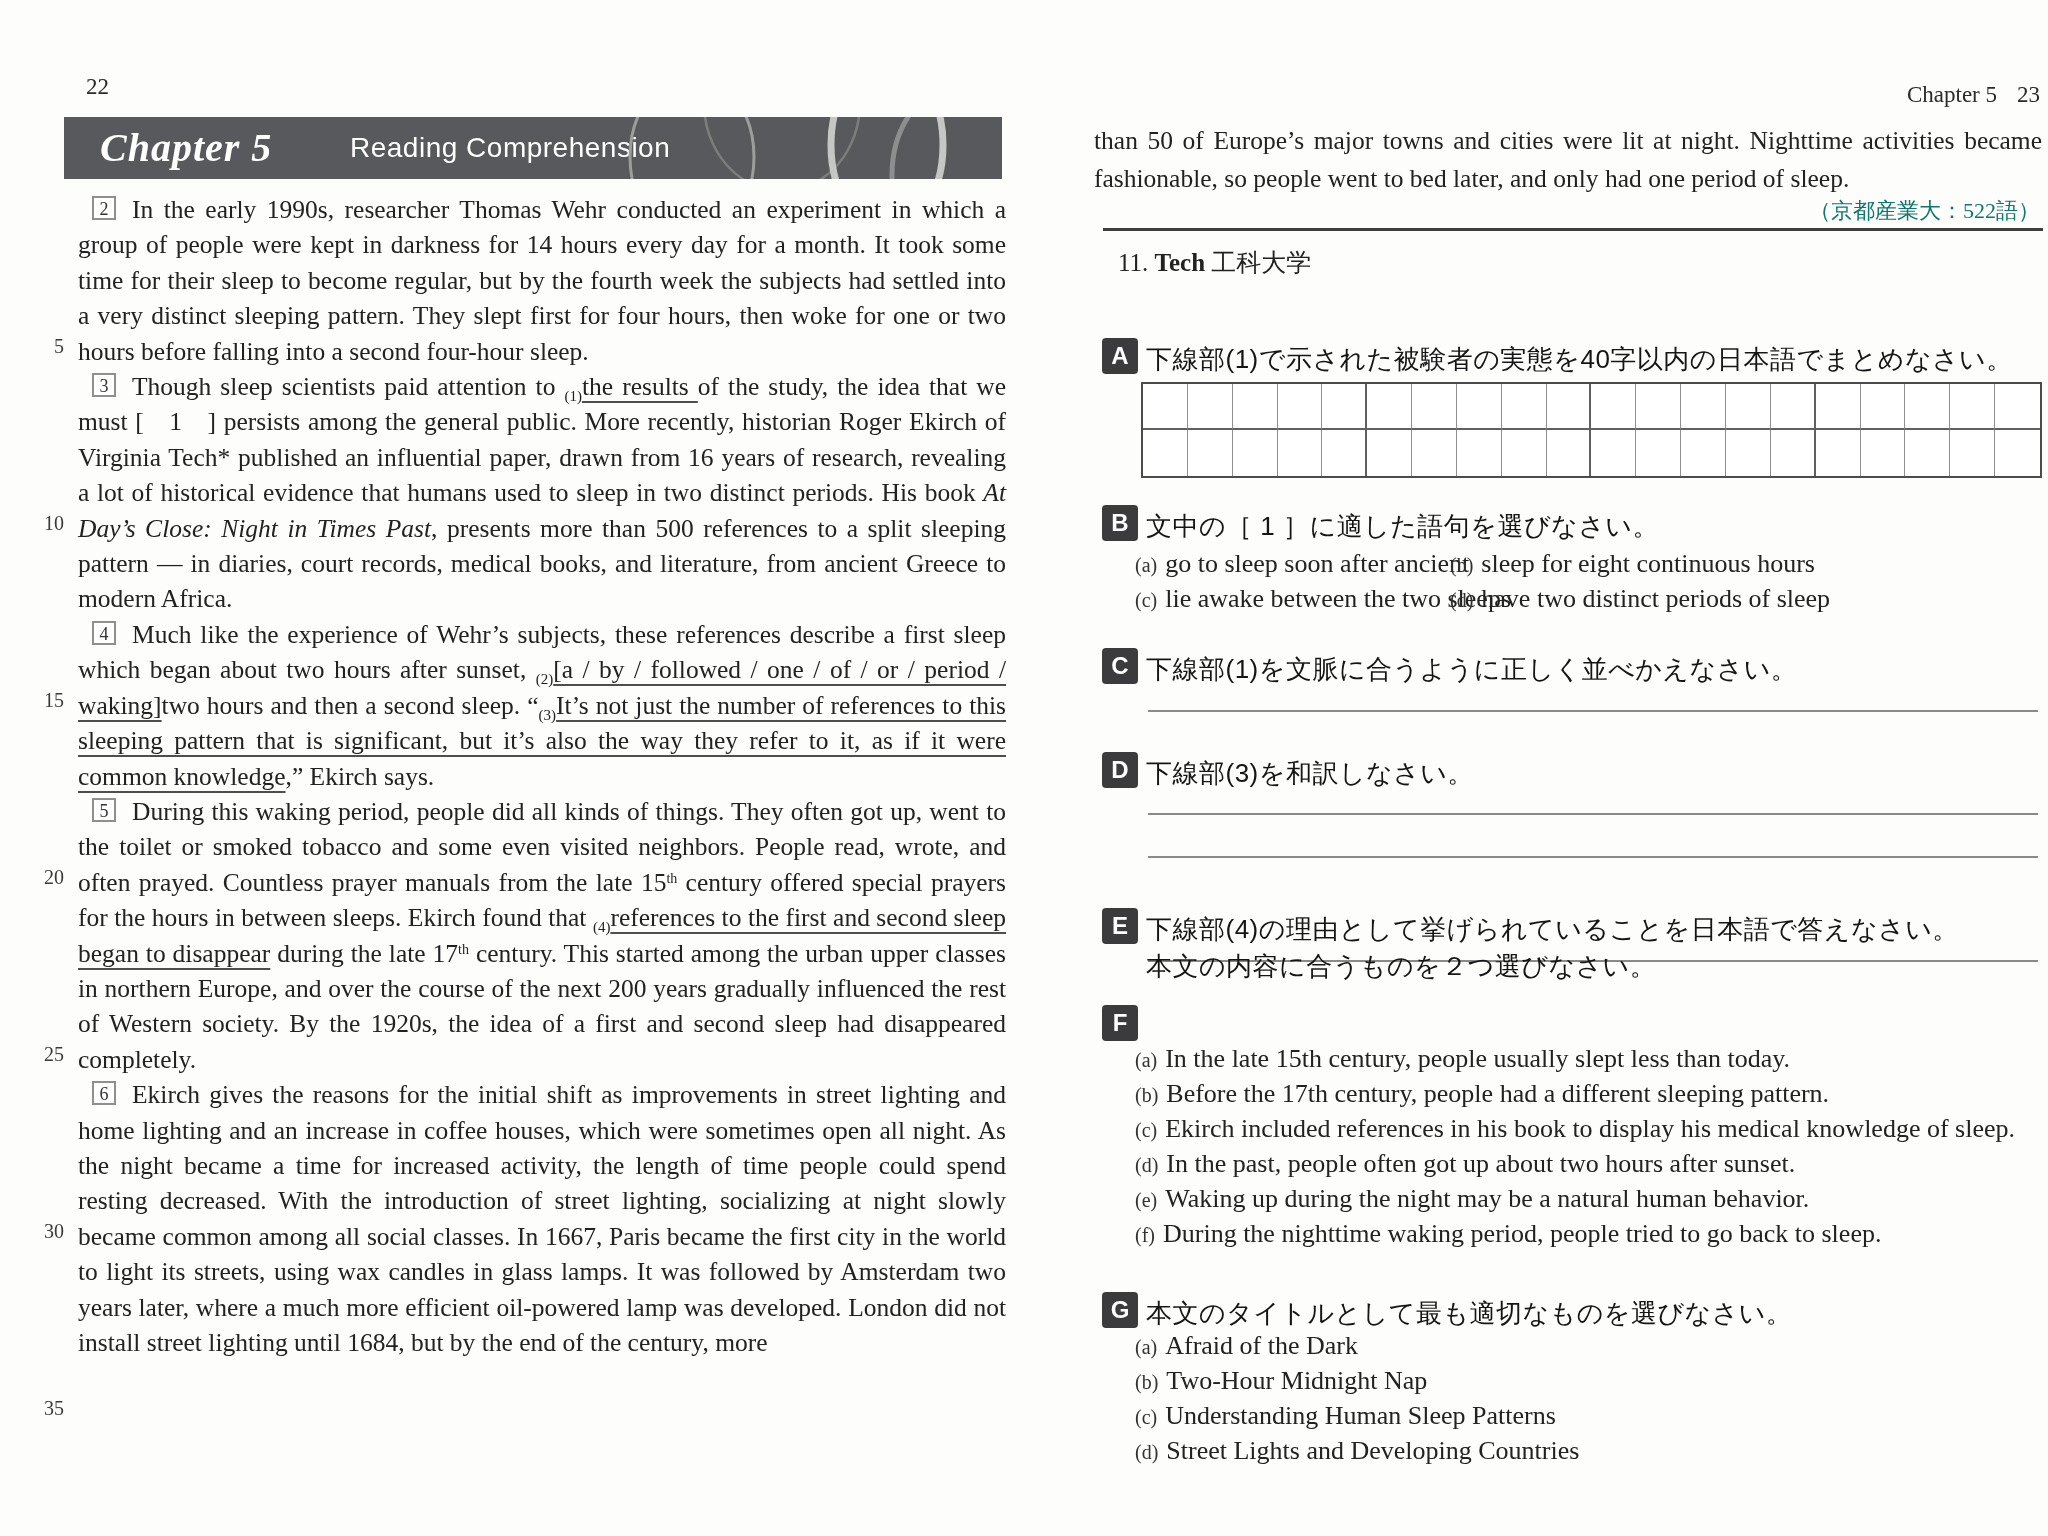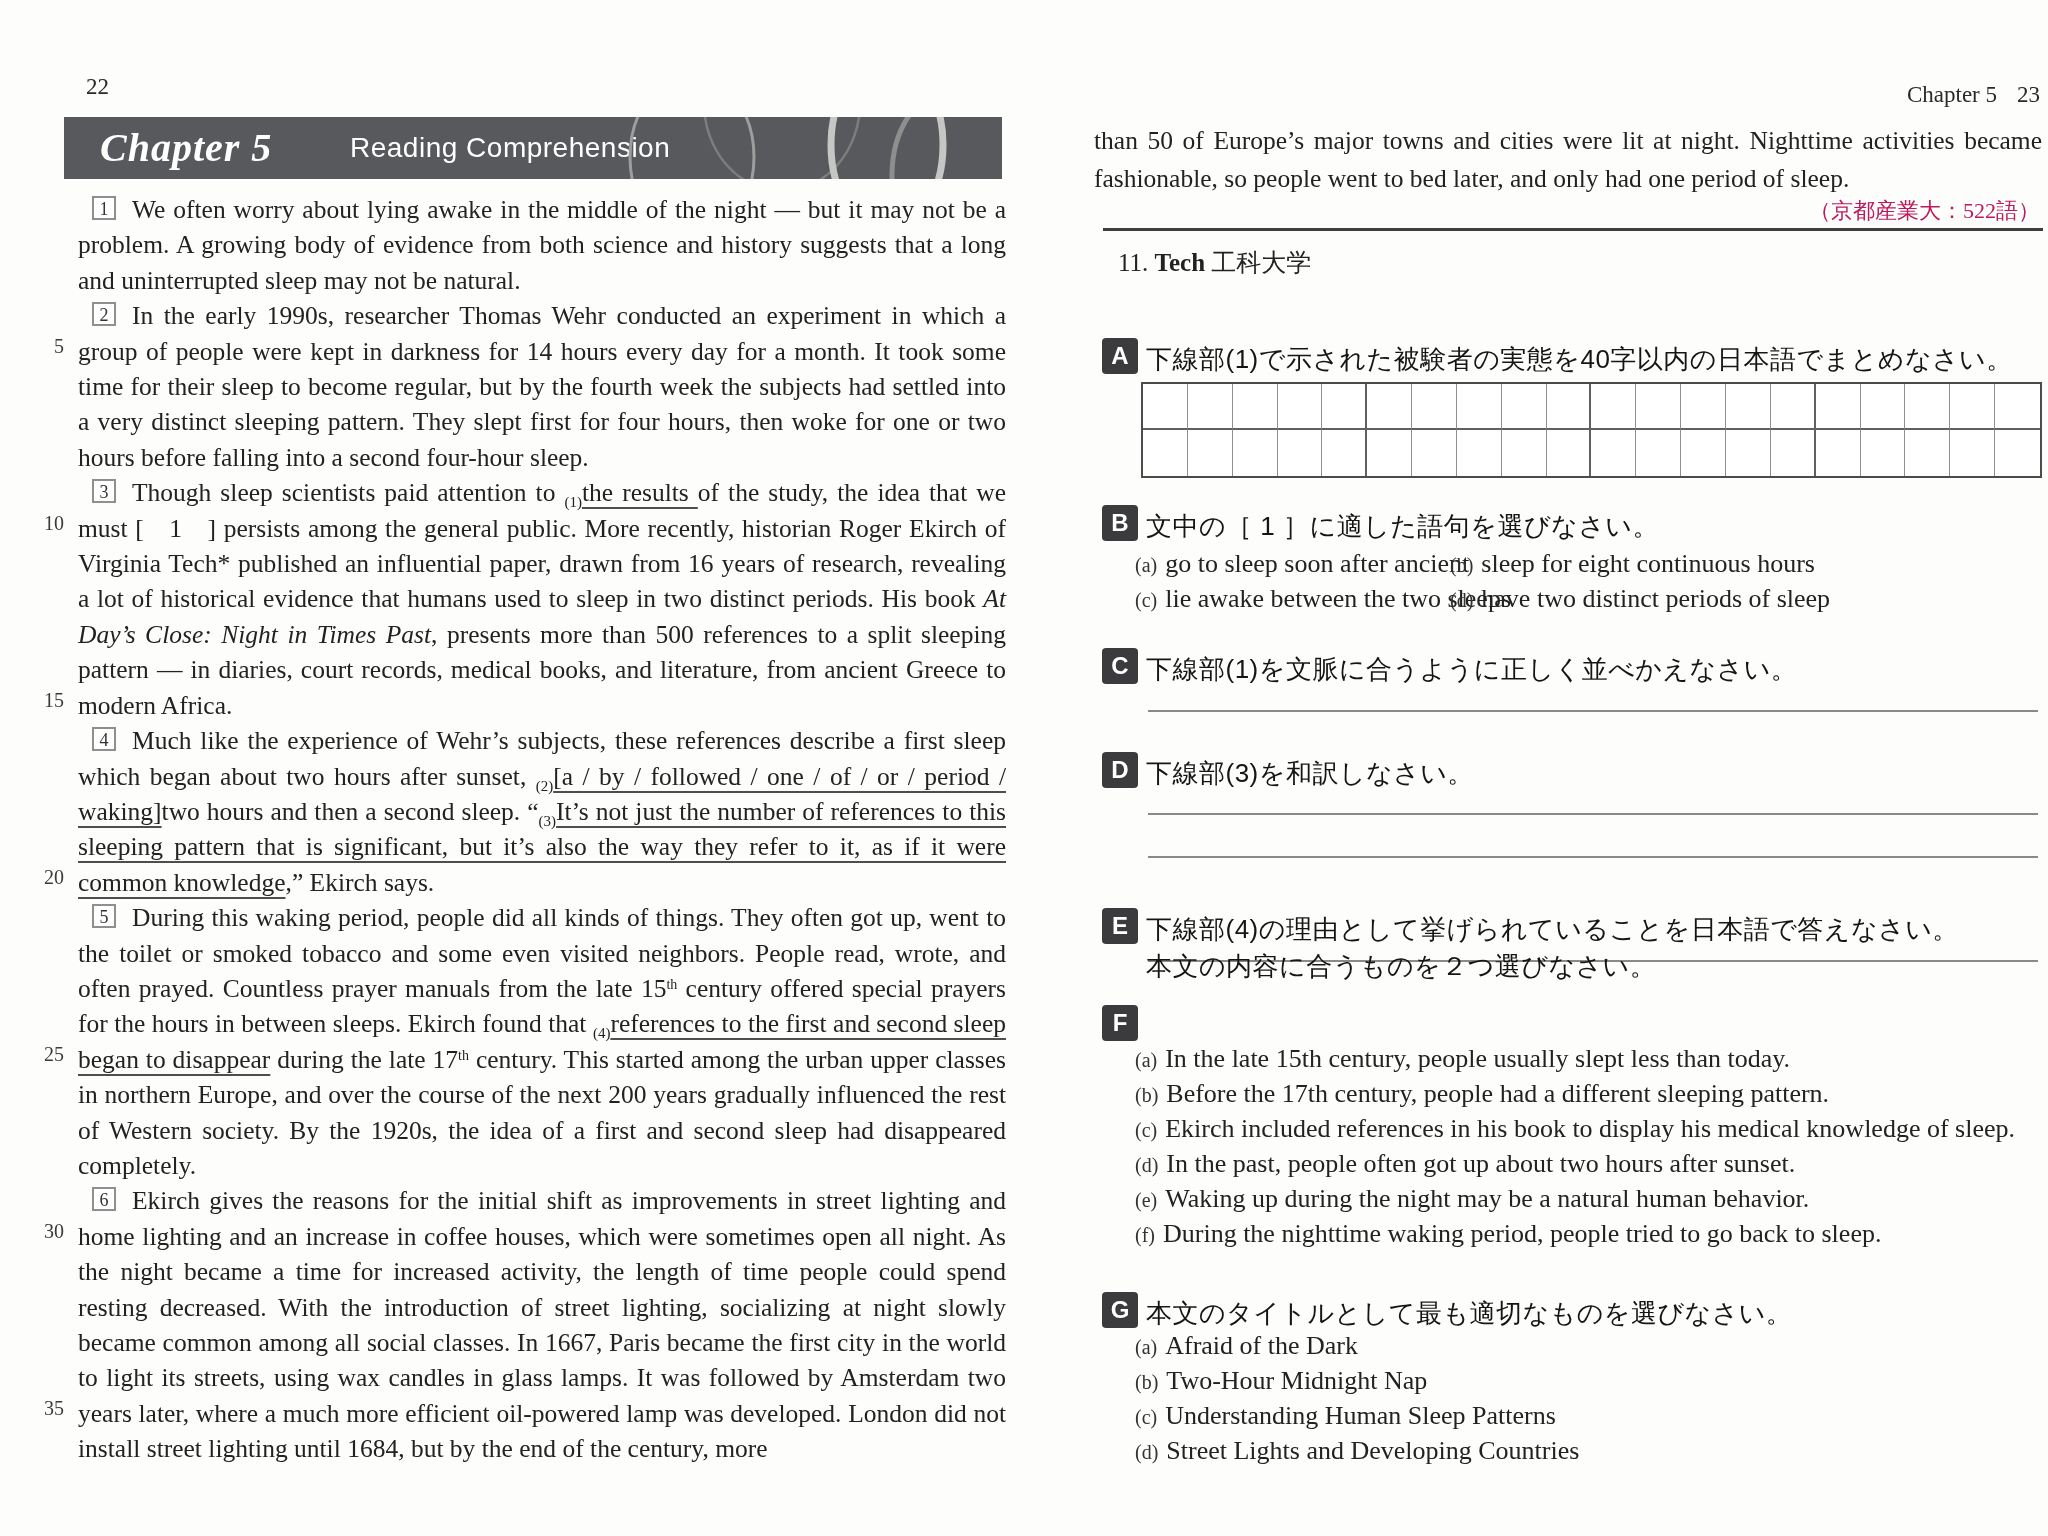--- a/index.html
+++ b/index.html
@@ -54,21 +54,21 @@
   }
   
   .page-header-right{
     left:1700px;top:82px;width:340px;display:flex;justify-content:flex-end;gap:20px;
     font-size:23px;color:#2a2a2a;
   }
   .continuation{
     left:1094px;top:122px;width:948px;
     font-size:25.5px;line-height:38px;text-align:justify;color:#222;
   }
-  .attribution{left:1400px;top:196px;width:640px;text-align:right;font-size:22px;color:#be185d;}
+  .attribution{left:1400px;top:196px;width:640px;text-align:right;font-size:22px;color:#0f766e;}
   .rule{left:1103px;top:228px;width:940px;height:3px;background:#3f3f3f;}
   .vocab-note{left:1118px;top:246px;font-size:25px;color:#222;}
   .vocab-note .b{font-weight:bold;}
   .qlabel{
     width:36px;height:36px;background:#3b3b3d;color:#fff;border-radius:4px;
     font-family:"Liberation Sans", sans-serif;font-weight:bold;font-size:24px;
     display:flex;align-items:center;justify-content:center;
   }
   .qtext{
     font-family:"Liberation Sans", sans-serif;
@@ -105,23 +105,20 @@
 <div class="abs linenum" style="left:30px;top:335px;">5</div>
 <div class="abs linenum" style="left:30px;top:512px;">10</div>
 <div class="abs linenum" style="left:30px;top:689px;">15</div>
 <div class="abs linenum" style="left:30px;top:866px;">20</div>
 <div class="abs linenum" style="left:30px;top:1043px;">25</div>
 <div class="abs linenum" style="left:30px;top:1220px;">30</div>
 <div class="abs linenum" style="left:30px;top:1397px;">35</div>
 
 <div class="abs passage">
   <p>
-    <span class="pnum">1</span><span>We often worry about lying awake in the middle of the night — but it may not be a problem.  A growing body of evidence from both science and history suggests that a long and uninterrupted sleep may not be natural.</span>
-  </p>
-  <p>
     <span class="pnum">2</span><span>In the early 1990s, researcher Thomas Wehr conducted an experiment in which a group of people were kept in darkness for 14 hours every day for a month.  It took some time for their sleep to become regular, but by the fourth week the subjects had settled into a very distinct sleeping pattern.  They slept first for four hours, then woke for one or two hours before falling into a second four-hour sleep.</span>
   </p>
   <p>
     <span class="pnum">3</span><span>Though sleep scientists paid attention to </span><span class="mk">(1)</span><span class="u">the results </span><span>of the study, the idea that we must [  1  ] persists among the general public.  More recently, historian Roger Ekirch of Virginia Tech* published an influential paper, drawn from 16 years of research, revealing a lot of historical evidence that humans used to sleep in two distinct periods.  His book </span><i>At Day’s Close: Night in Times Past</i><span>, presents more than 500 references to a split sleeping pattern — in diaries, court records, medical books, and literature, from ancient Greece to modern Africa.</span>
   </p>
   <p>
     <span class="pnum">4</span><span>Much like the experience of Wehr’s subjects, these references describe a first sleep which began about two hours after sunset, </span><span class="mk">(2)</span><span class="u">[a / by / followed / one / of / or / period / waking]</span><span>two hours and then a second sleep.  “</span><span class="mk">(3)</span><span class="u">It’s not just the number of references to this sleeping pattern that is significant, but it’s also the way they refer to it, as if it were common knowledge</span><span>,” Ekirch says.</span>
   </p>
   <p>
     <span class="pnum">5</span><span>During this waking period, people did all kinds of things.  They often got up, went to the toilet or smoked tobacco and some even visited neighbors.  People read, wrote, and often prayed. Countless prayer manuals from the late 15</span><sup class="th">th</sup><span> century offered special prayers for the hours in between sleeps.  Ekirch found that </span><span class="mk">(4)</span><span class="u">references to the first and second sleep began to disappear</span><span> during the late 17</span><sup class="th">th</sup><span> century.  This started among the urban upper classes in northern Europe, and over the course of the next 200 years gradually influenced the rest of Western society.  By the 1920s, the idea of a first and second sleep had disappeared completely.</span>

